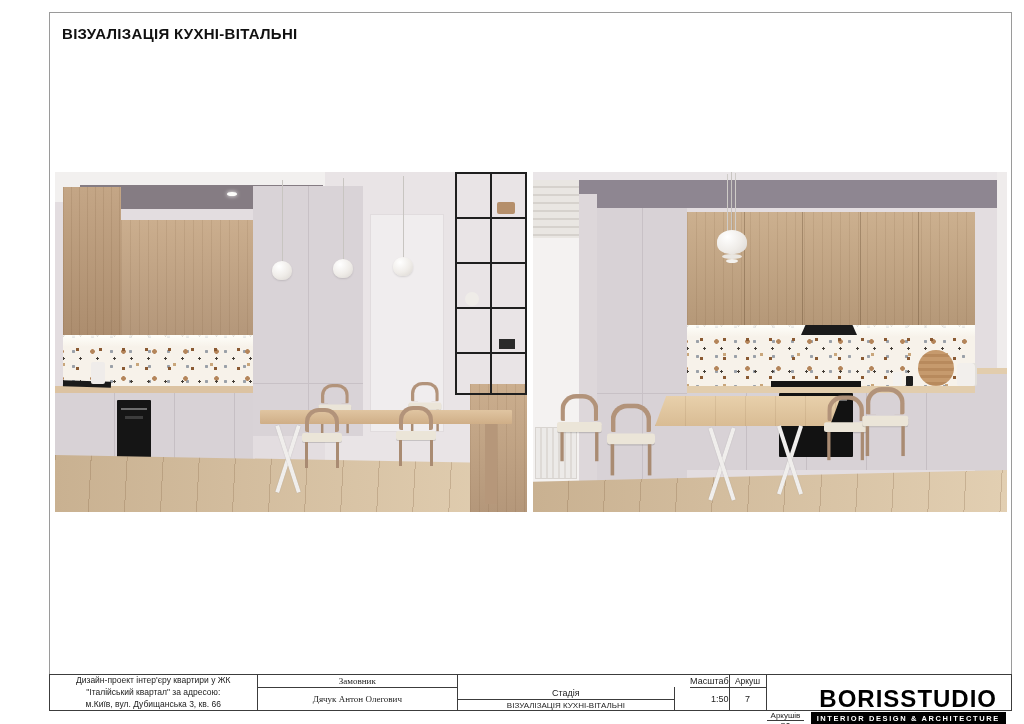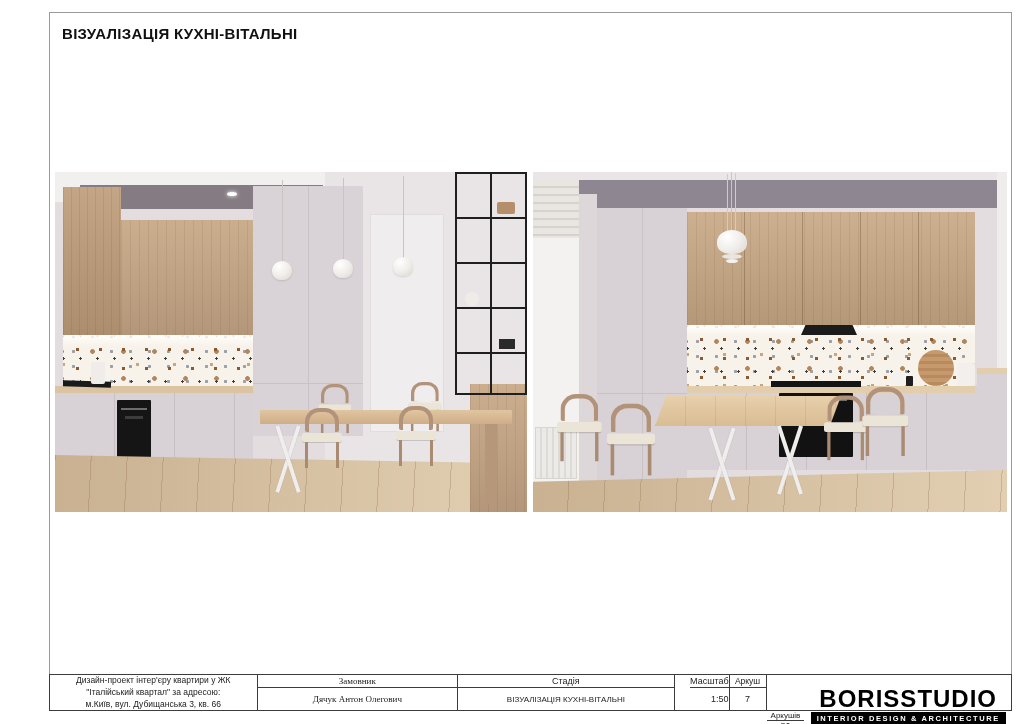--- a/index.html
+++ b/index.html
@@ -215,21 +215,21 @@
 <div class="abs titleblock">
   <div class="tb-project">
     <div>Дизайн-проект інтер'єру квартири у ЖК</div>
     <div>"Італійський квартал" за адресою:</div>
     <div>м.Київ, вул. Дубищанська 3, кв. 66</div>
   </div>
   <div class="tb-col" style="width:201px;font-family:Liberation Serif, serif;">
     <div class="tb-head">Замовник</div>
     <div class="tb-val">Дячук Антон Олегович</div>
   </div>
-  <div class="tb-col" style="width:217px;">
+  <div class="tb-col" style="width:217px;margin-top:12px;">
     <div class="tb-head">Стадія</div>
     <div class="tb-val" style="font-size:8px;">ВІЗУАЛІЗАЦІЯ КУХНІ-ВІТАЛЬНІ</div>
   </div>
   <div class="tb-col" style="width:55px;align-items:flex-end;">
     <div class="tb-head">Масштаб</div>
     <div class="tb-val">1:50</div>
   </div>
   <div class="tb-col" style="width:37px;">
     <div class="tb-head" style="font-size:8.5px;">Аркуш</div>
     <div class="tb-val">7</div>

